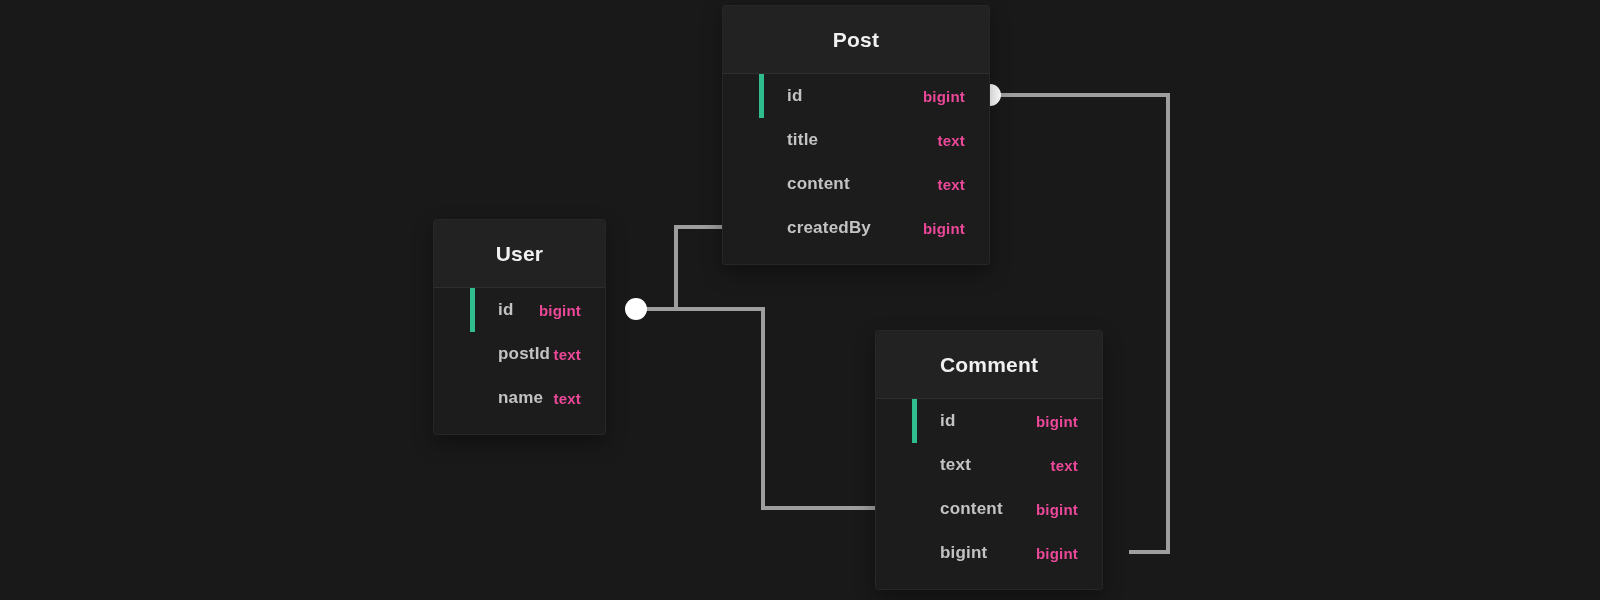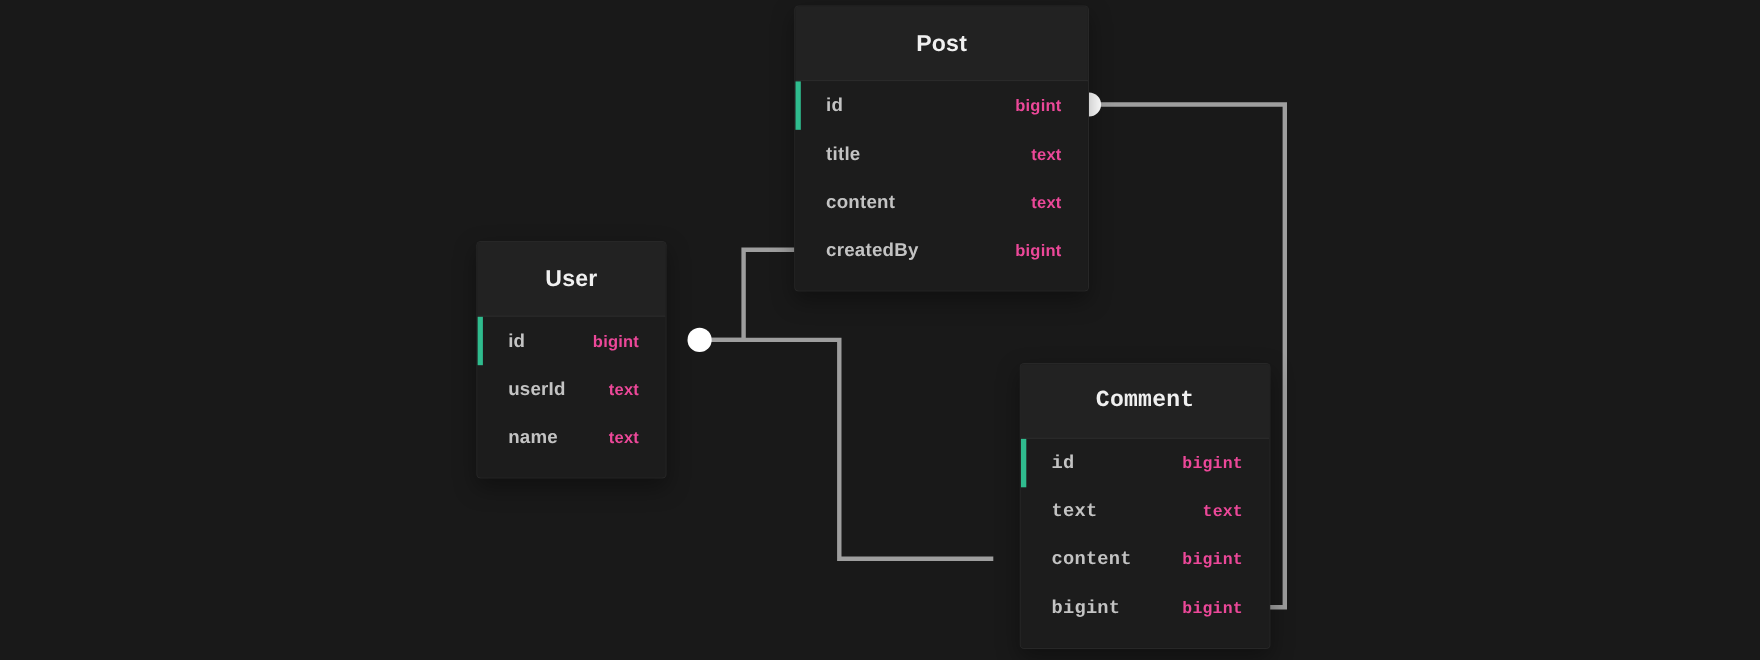--- a/index.html
+++ b/index.html
@@ -57,20 +57,21 @@
     padding-bottom: 14px;
     background: #1c1c1c;
   }
   .row {
     position: relative;
     height: 44px;
     display: flex;
     align-items: center;
     justify-content: space-between;
     padding: 0 24px 0 28px;
+    margin-left: 36px;
   }
   .pk-bar {
     position: absolute;
     left: 0; top: 0; bottom: 0;
     width: 5px;
     background: var(--accent, #2fbc8e);
   }
   .col-name {
     font-size: 17px;
     font-weight: 700;
@@ -126,31 +127,31 @@
     <div class="thead">
       <span>User</span>
     </div>
     <div class="tbody">
         <div class="row">
           <span class="pk-bar"></span>
           <span class="col-name">id</span>
           <span class="col-type">bigint</span>
         </div>
         <div class="row">
-          <span class="col-name">userId</span>
+          <span class="col-name">postId</span>
           <span class="col-type">text</span>
         </div>
         <div class="row">
           <span class="col-name">name</span>
           <span class="col-type">text</span>
         </div>
       </div>
   </div>
 
-  <div class="table" style="left:927px; top:330px; width:228px;font-family:Liberation Mono, monospace;">
+  <div class="table" style="left:875px; top:330px; width:228px;">
     <div class="thead">
       <span>Comment</span>
     </div>
     <div class="tbody">
         <div class="row">
           <span class="pk-bar"></span>
           <span class="col-name">id</span>
           <span class="col-type">bigint</span>
         </div>
         <div class="row">

